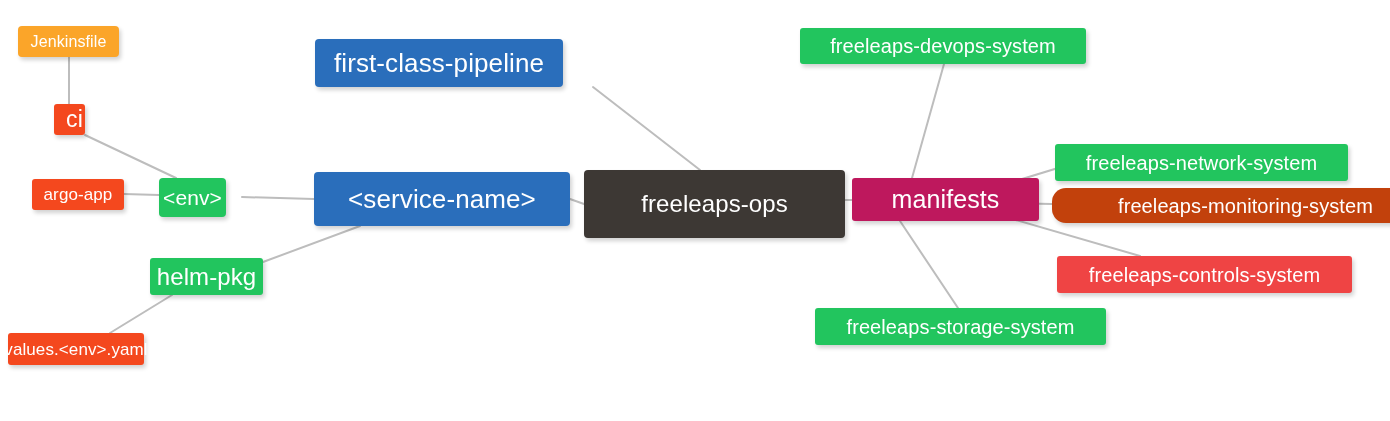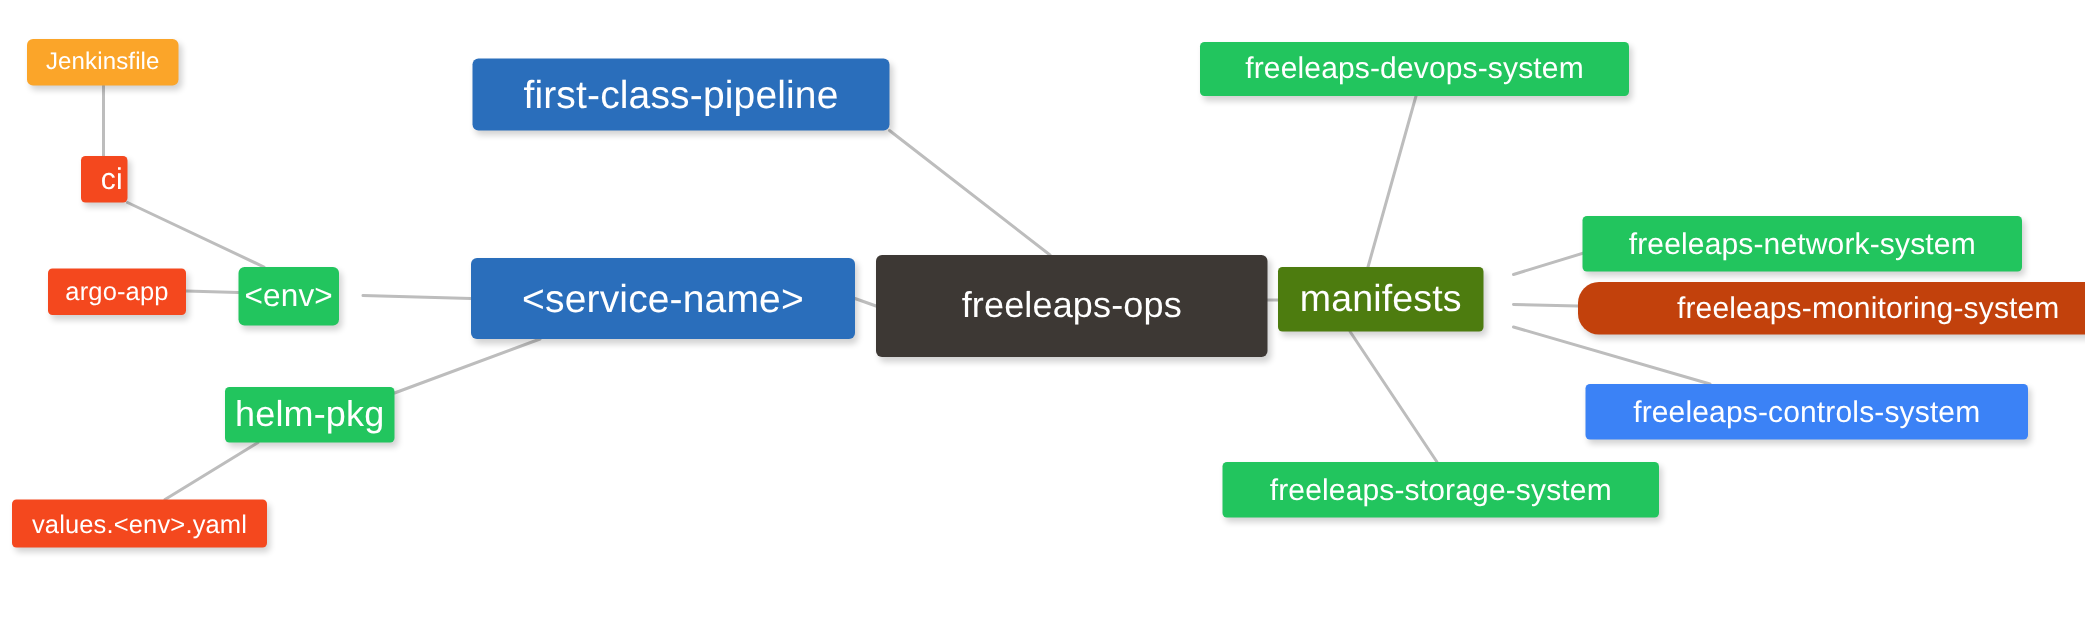--- a/index.html
+++ b/index.html
@@ -61,53 +61,53 @@
       <polyline points="1009,218 1140,256" fill="none" stroke="#bdbdbd" stroke-width="2" stroke-linecap="round"></polyline>
       <polyline points="900,221 958,308" fill="none" stroke="#bdbdbd" stroke-width="2" stroke-linecap="round"></polyline>
     </svg>
   <div id="node-layer">
       <div class="node" style="left: 584px; top: 170px; width: 261px; height: 68px; background: rgb(61, 56, 52); border-radius: 4px;">
         <span class="node-label" style="font-size: 24px;">freeleaps-ops</span>
       </div>
       <div class="node" style="left: 314px; top: 172px; width: 256px; height: 54px; background: rgb(42, 110, 187); border-radius: 4px;">
         <span class="node-label" style="font-size: 26px;">&lt;service-name&gt;</span>
       </div>
-      <div class="node" style="left: 315px; top: 39px; width: 278px; height: 48px; background: rgb(42, 110, 187); border-radius: 4px;">
+      <div class="node" style="left: 315px; top: 39px; width: 248px; height: 48px; background: rgb(42, 110, 187); border-radius: 4px;">
         <span class="node-label" style="font-size: 26px;">first-class-pipeline</span>
       </div>
-      <div class="node" style="left: 852px; top: 178px; width: 137px; height: 43px; background: #4d7c0f; border-radius: 3px;">
+      <div class="node" style="left: 852px; top: 178px; width: 187px; height: 43px; background: #be185d; border-radius: 3px;">
         <span class="node-label" style="font-size: 25px;">manifests</span>
       </div>
       <div class="node" style="left: 159px; top: 178px; width: 67px; height: 39px; background: rgb(34, 197, 94); border-radius: 4px;">
         <span class="node-label" style="font-size: 21px;">&lt;env&gt;</span>
       </div>
       <div class="node" style="left: 150px; top: 258px; width: 113px; height: 37px; background: rgb(34, 197, 94); border-radius: 3px;">
         <span class="node-label" style="font-size: 24px;">helm-pkg</span>
       </div>
-      <div class="node" style="left: 8px; top: 333px; width: 170px; height: 32px; background: rgb(244, 72, 30); border-radius: 3px;">
+      <div class="node" style="left: 8px; top: 333px; width: 136px; height: 32px; background: rgb(244, 72, 30); border-radius: 3px;">
         <span class="node-label" style="font-size: 17px;">values.&lt;env&gt;.yaml</span>
       </div>
       <div class="node" style="left: 32px; top: 179px; width: 92px; height: 31px; background: rgb(244, 72, 30); border-radius: 3px;">
         <span class="node-label" style="font-size: 17px;">argo-app</span>
       </div>
       <div class="node" style="left: 54px; top: 104px; width: 31px; height: 31px; background: rgb(244, 72, 30); border-radius: 3px;">
-        <span class="node-label" style="font-size: 20px; margin-left: 10px;">ci</span>
+        <span class="node-label" style="font-size: 23px; margin-left: 10px;">ci</span>
       </div>
       <div class="node" style="left: 18px; top: 26px; width: 101px; height: 31px; background: rgb(251, 165, 41); border-radius: 4px;">
         <span class="node-label" style="font-size: 16px;">Jenkinsfile</span>
       </div>
       <div class="node" style="left: 800px; top: 28px; width: 286px; height: 36px; background: rgb(34, 197, 94); border-radius: 3px;">
         <span class="node-label" style="font-size: 20px;">freeleaps-devops-system</span>
       </div>
       <div class="node" style="left: 1055px; top: 112px; width: 293px; height: 37px; background: rgb(34, 197, 94); border-radius: 3px; margin-top: 32px;">
         <span class="node-label" style="font-size: 20px;">freeleaps-network-system</span>
       </div>
       <div class="node" style="left: 1052px; top: 188px; width: 387px; height: 35px; background: #c2410c; border-radius: 14px;">
         <span class="node-label" style="font-size: 20px;">freeleaps-monitoring-system</span>
       </div>
-      <div class="node" style="left: 1057px; top: 256px; width: 295px; height: 37px; background: #3b82f6; border-radius: 3px;">
+      <div class="node" style="left: 1057px; top: 256px; width: 295px; height: 37px; background: #ef4444; border-radius: 3px;">
         <span class="node-label" style="font-size: 20px;">freeleaps-controls-system</span>
       </div>
       <div class="node" style="left: 815px; top: 308px; width: 291px; height: 37px; background: rgb(34, 197, 94); border-radius: 3px;">
         <span class="node-label" style="font-size: 20px;">freeleaps-storage-system</span>
       </div>
     </div>
 </div>
 
 </body></html>

